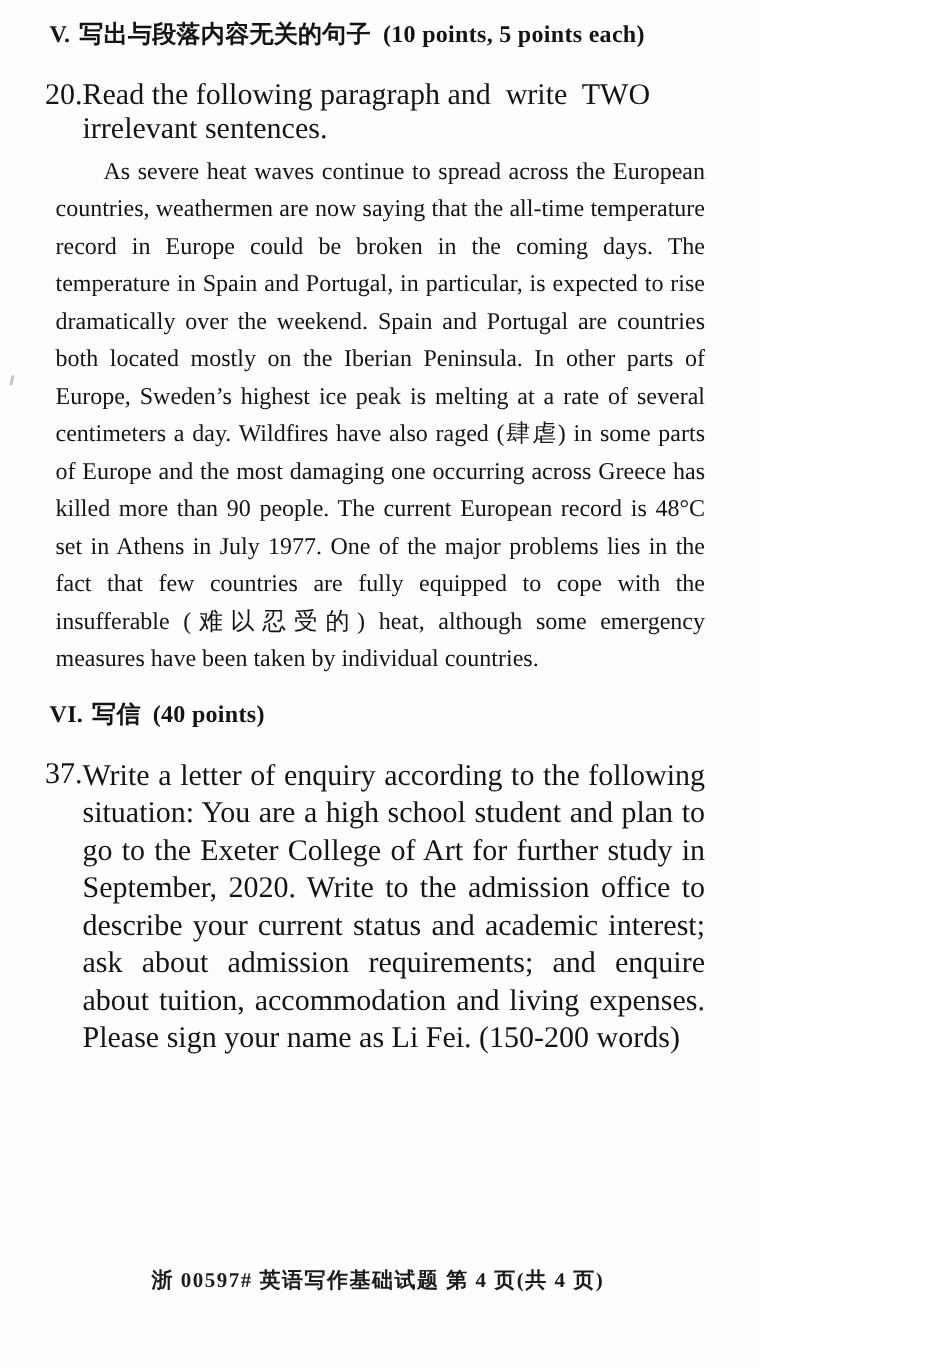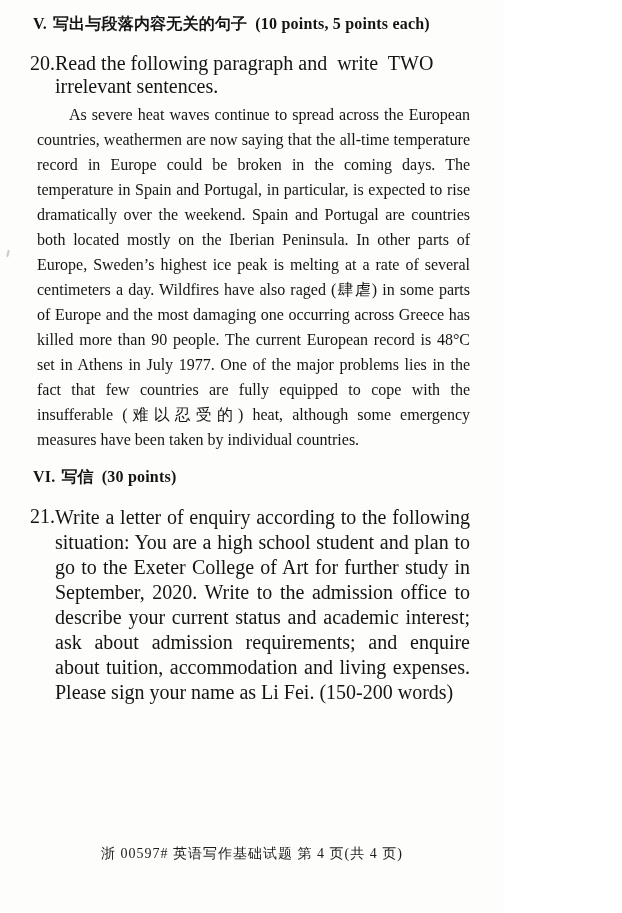--- a/index.html
+++ b/index.html
@@ -57,20 +57,21 @@
   .section-vi { margin-top: 14px; }
   .footer {
     position: absolute;
     left: 0;
     right: 0;
     top: 845px;
     text-align: center;
     font-size: 14px;
     letter-spacing: 1px;
     color: #1b1b1b;
+    font-weight: bold;
   }
   .speck {
     position: absolute;
     left: 7px;
     top: 250px;
     width: 2px;
     height: 7px;
     background: #9a9a9a;
     opacity: 0.55;
     transform: rotate(12deg);
@@ -90,25 +91,25 @@
     <div class="question-line">
       <span class="qnum">20.</span>
       <span class="qprompt">Read the following paragraph and  write  TWO irrelevant sentences.</span>
     </div>
 
     <p class="para">As severe heat waves continue to spread across the European countries, weathermen are now saying that the all-time temperature record in Europe could be broken in the coming days. The temperature in Spain and Portugal, in particular, is expected to rise dramatically over the weekend. Spain and Portugal are countries both located mostly on the Iberian Peninsula. In other parts of Europe, Sweden’s highest ice peak is melting at a rate of several centimeters a day. Wildfires have also raged (肆虐) in some parts of Europe and the most damaging one occurring across Greece has killed more than 90 people. The current European record is 48°C set in Athens in July 1977. One of the major problems lies in the fact that few countries are fully equipped to cope with the insufferable (难以忍受的) heat, although some emergency measures have been taken by individual countries.</p>
   </div>
 
   <div class="section section-vi">
     <h2 class="section-heading">
-      <span class="roman">VI.</span><span class="title">写信</span><span class="points">(30 points)</span>
+      <span class="roman">VI.</span><span class="title">写信</span><span class="points">(40 points)</span>
     </h2>
 
     <div class="question-line">
-      <span class="qnum">21.</span>
+      <span class="qnum">37.</span>
       <div class="qbody">Write a letter of enquiry according to the following situation: You are a high school student and plan to go to the Exeter College of Art for further study in September, 2020. Write to the admission office to describe your current status and academic interest; ask about admission requirements; and enquire about tuition, accommodation and living expenses. Please sign your name as Li Fei. (150-200 words)</div>
     </div>
   </div>
 
   <div class="speck"></div>
 
   <div class="footer">浙 00597# 英语写作基础试题 第 4 页(共 4 页)</div>
 </div>
 
 </body></html>

